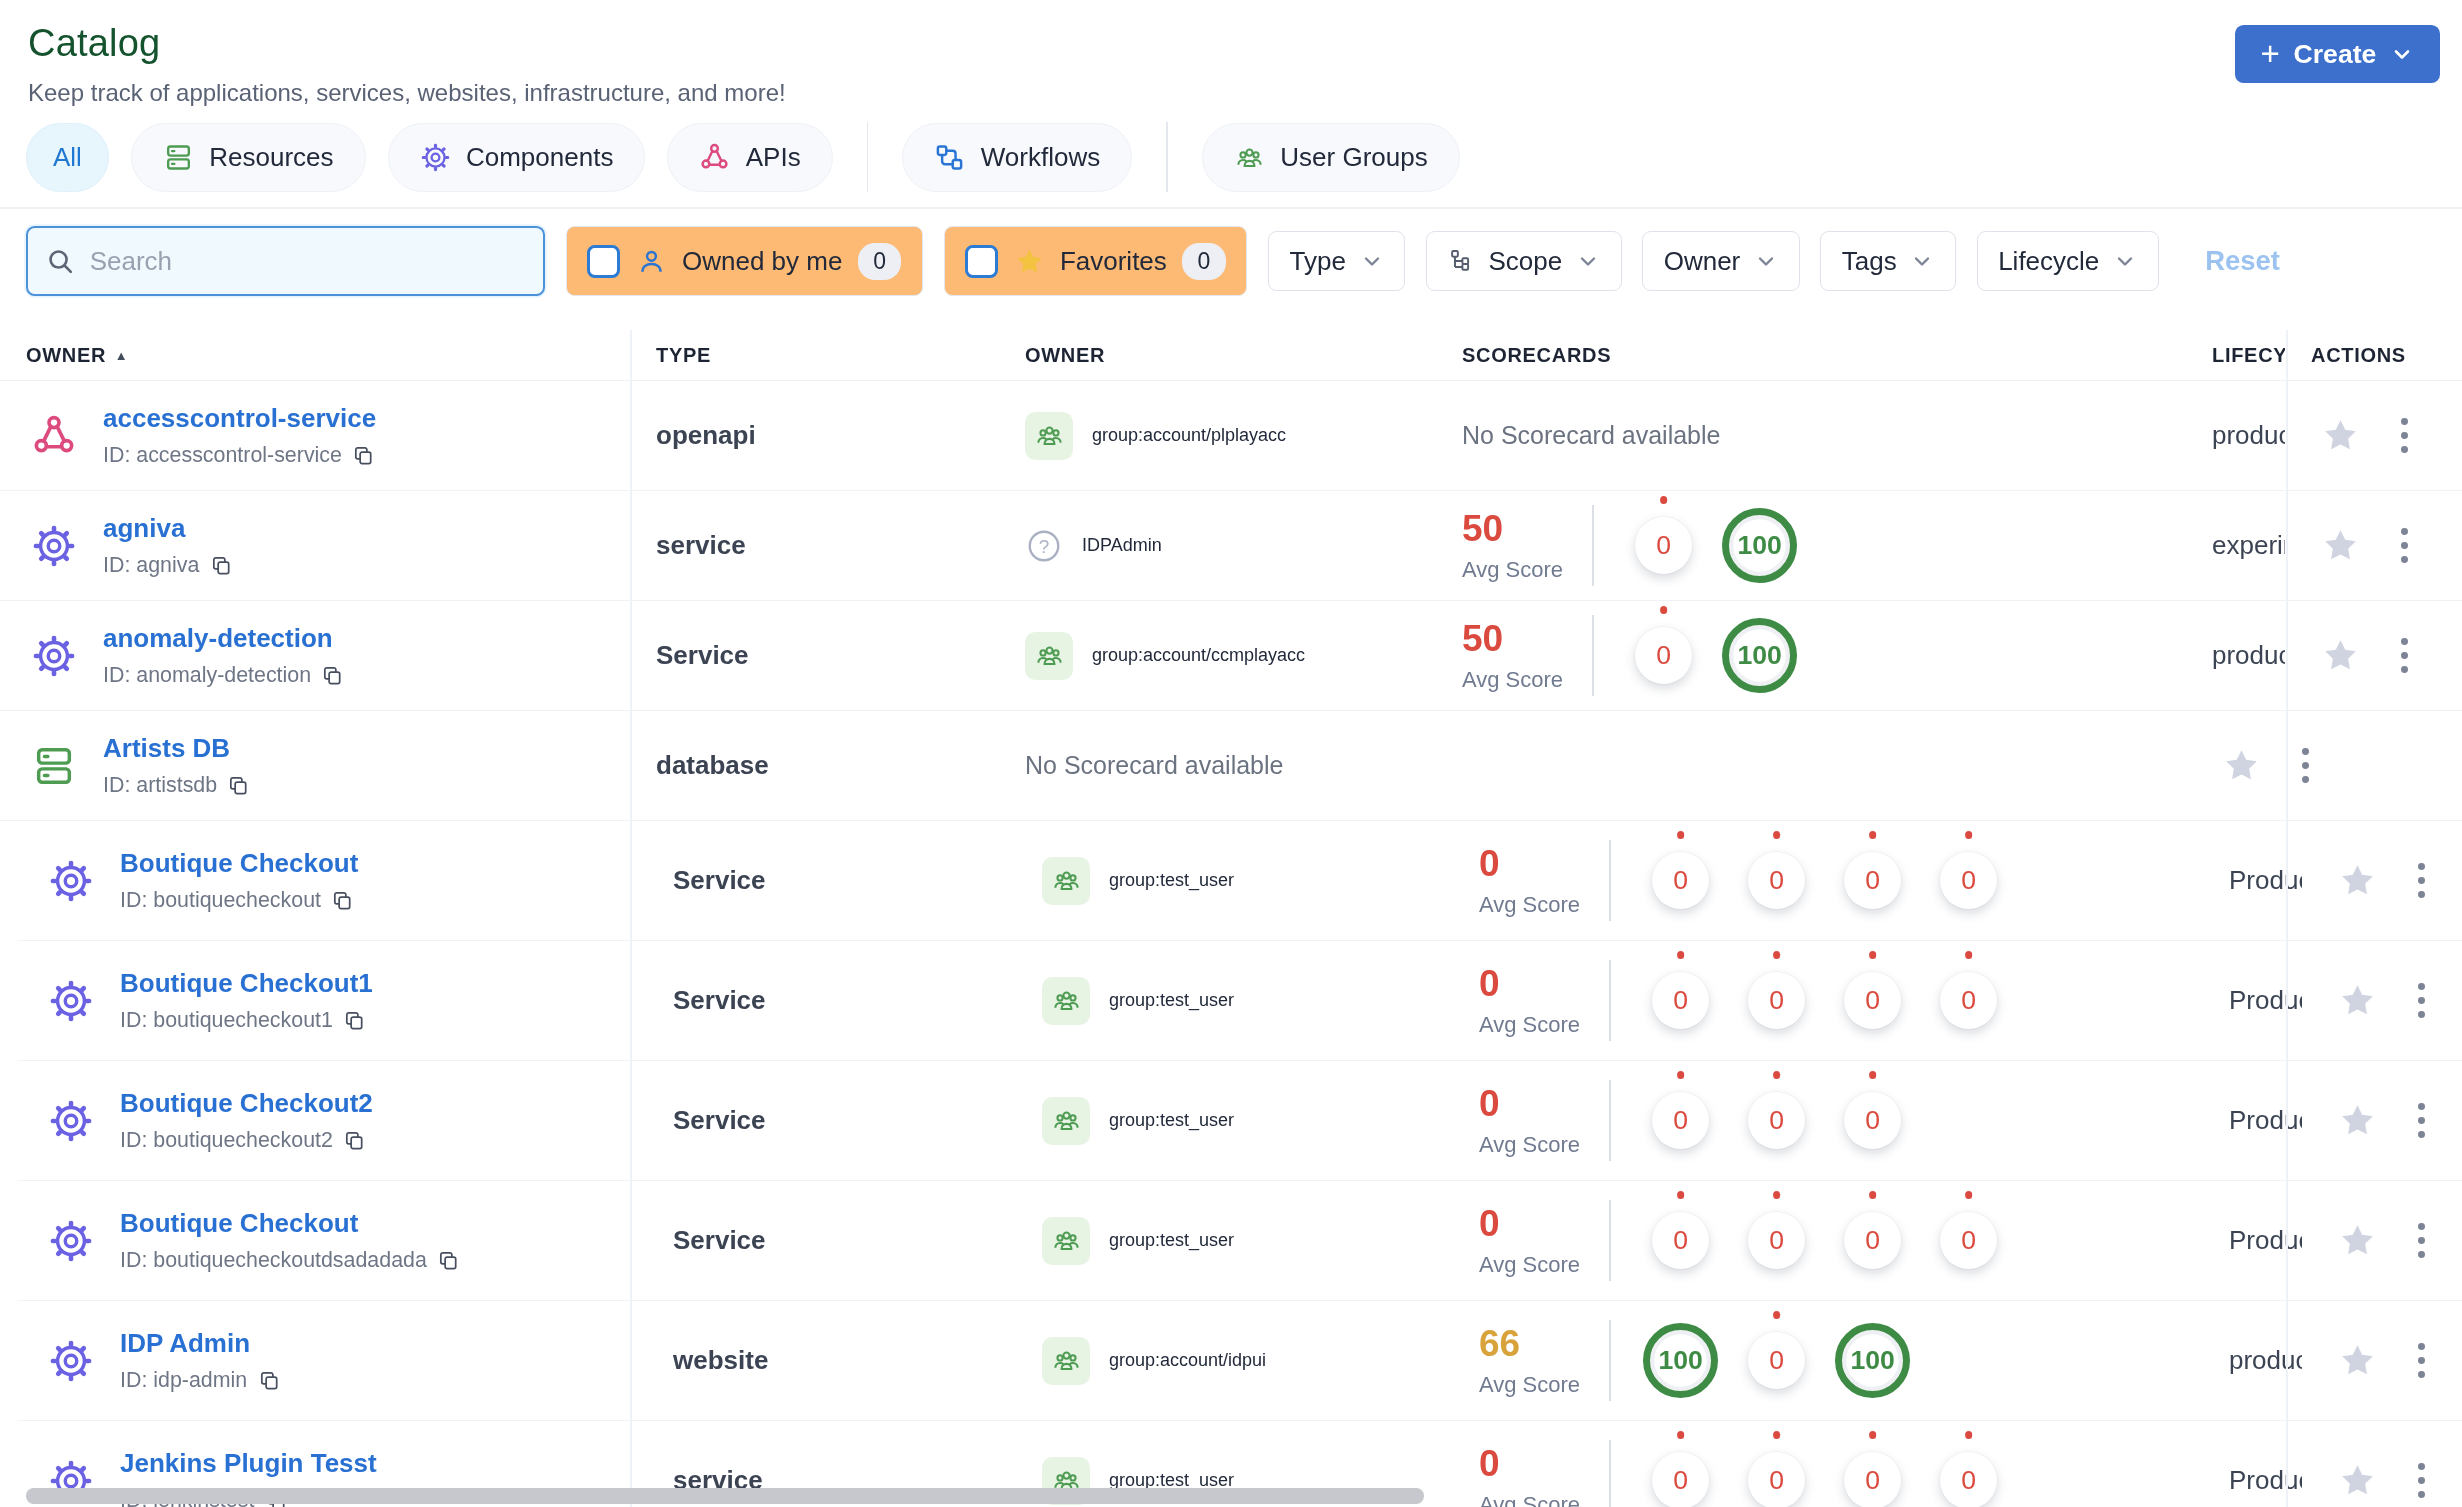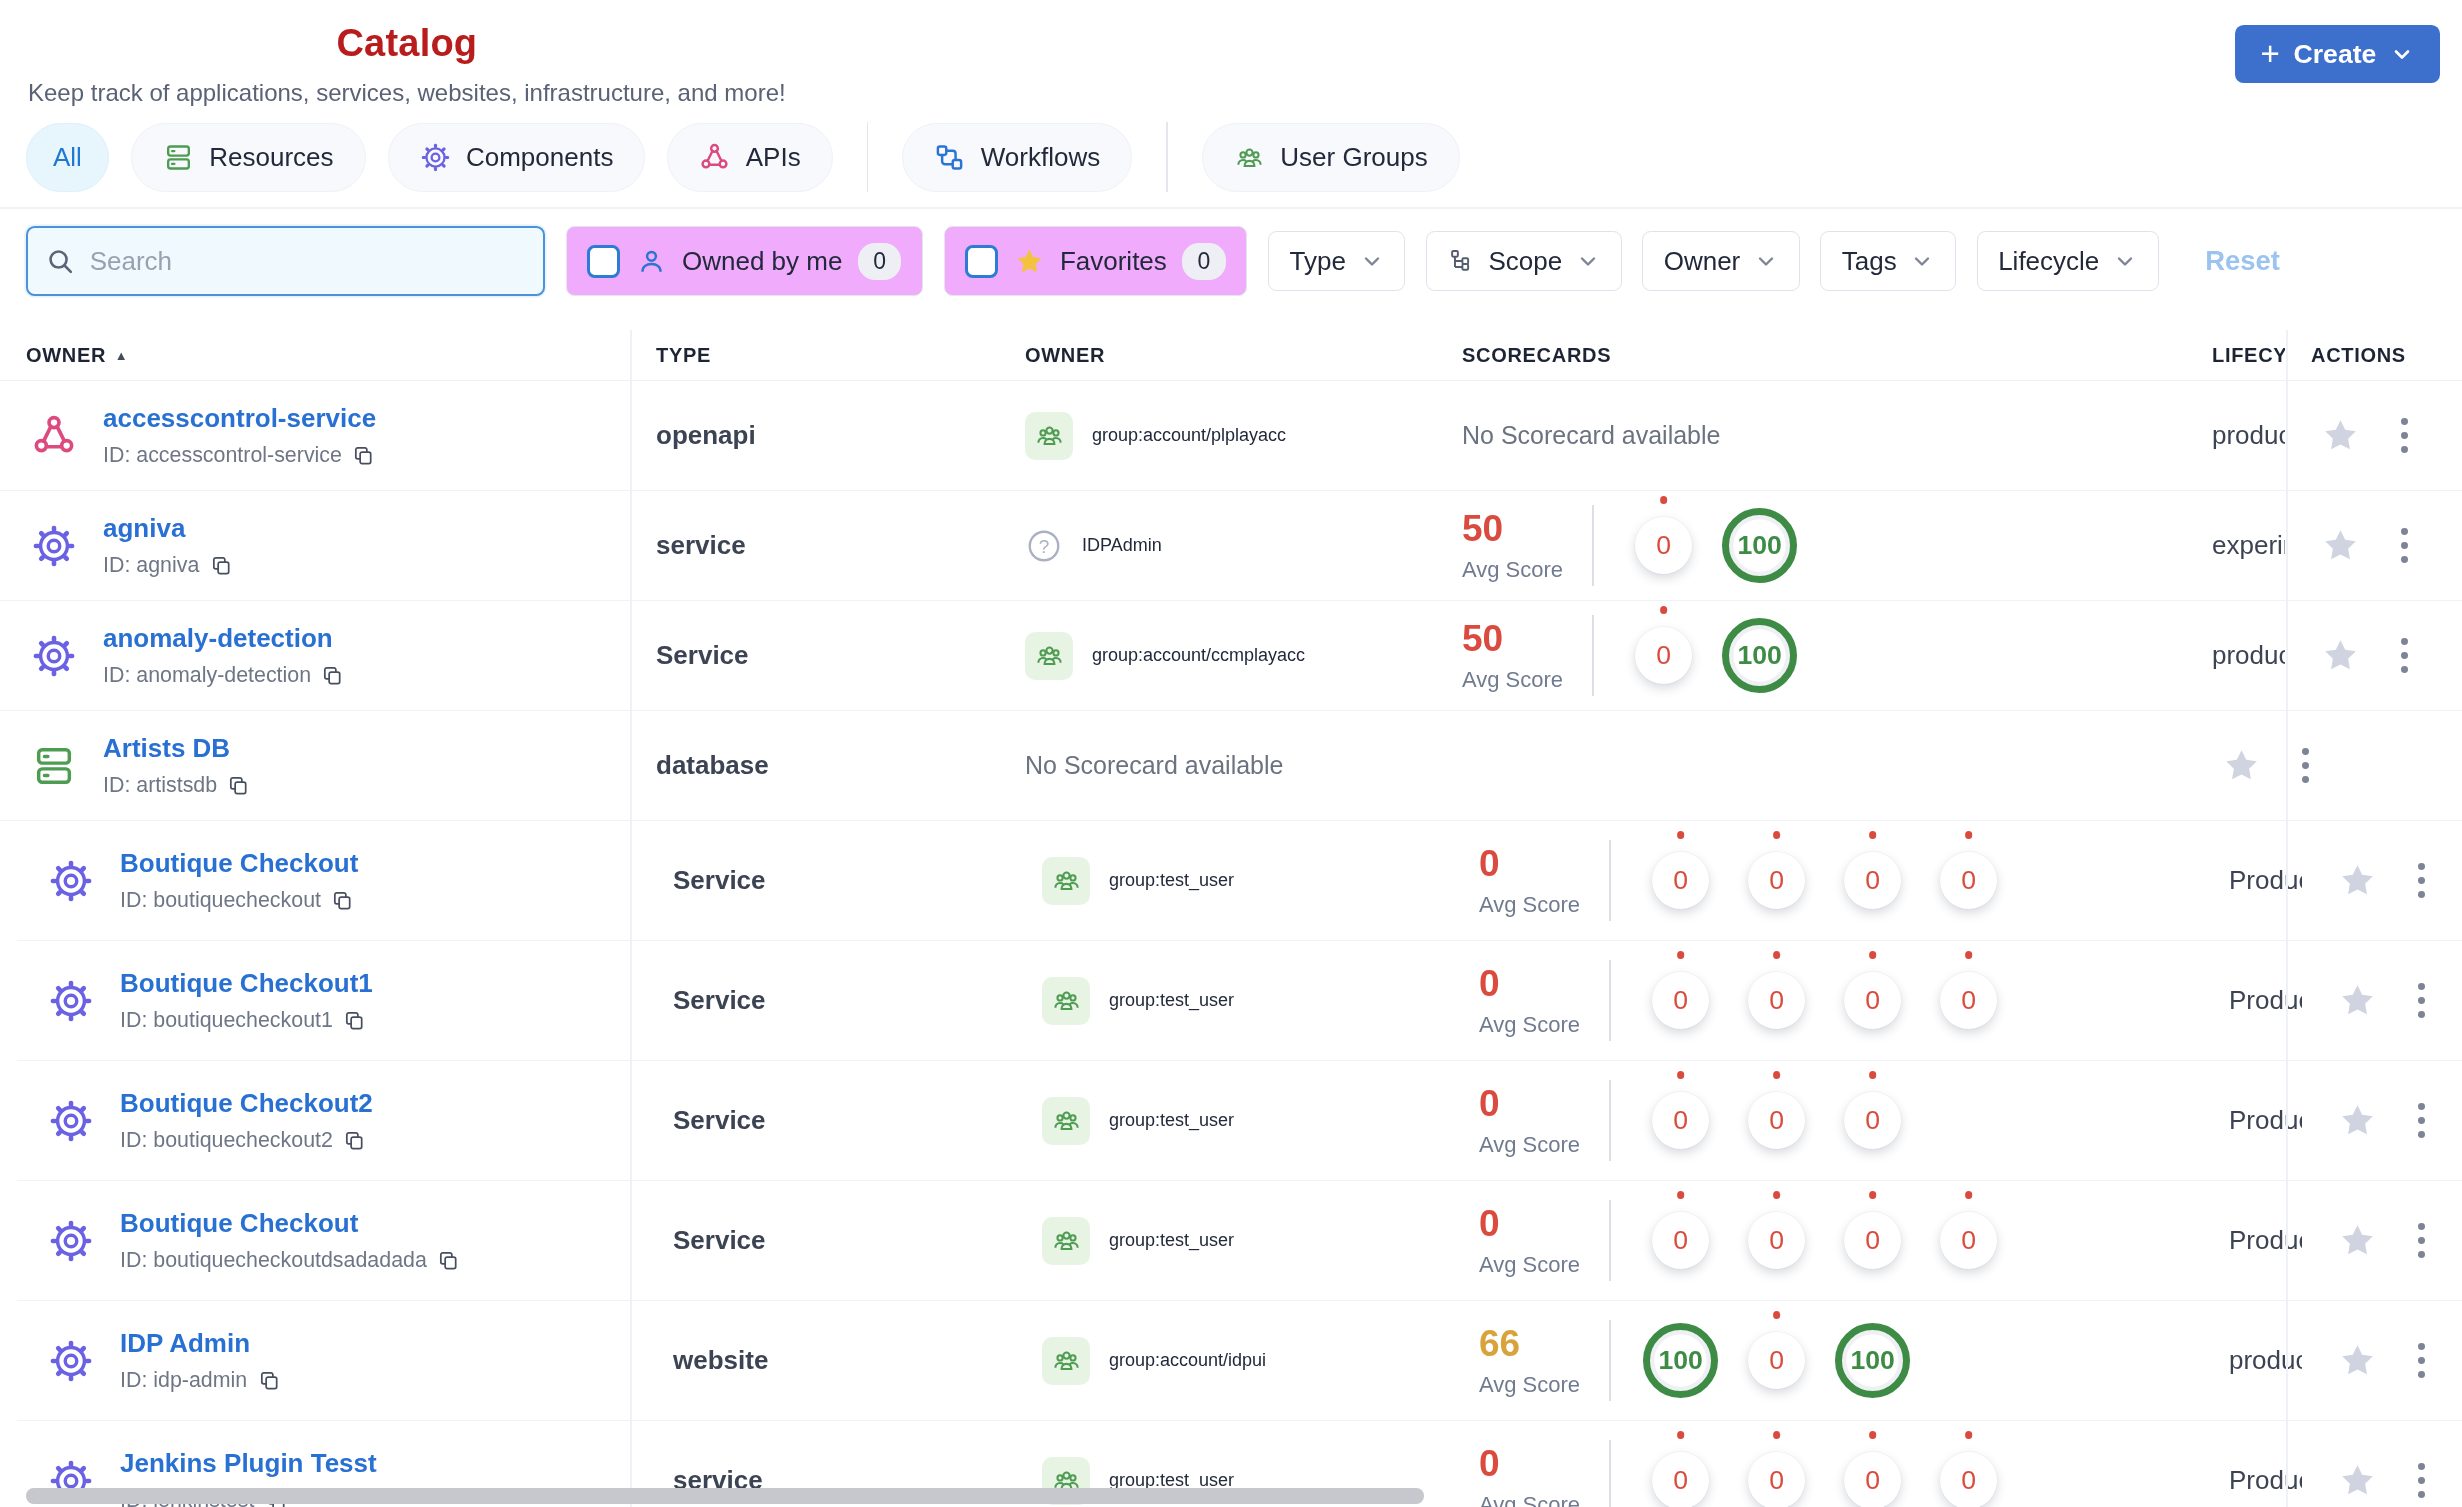--- a/index.html
+++ b/index.html
@@ -6,21 +6,21 @@
   html,body { width:2462px; height:1507px; }
   body {
     font-family:"Liberation Sans", sans-serif;
     background:#ffffff; color:#1d2433;
     overflow:hidden; display:flex; flex-direction:column;
   }
   svg { display:block; }
 
   
   .header { display:flex; justify-content:space-between; align-items:flex-start; padding:22px 22px 0 28px; }
-  .page-title { font-size:38px; font-weight:700; color:#b91c1c; letter-spacing:0.2px;text-align:center; }
+  .page-title { font-size:38px; font-weight:400; color:#14532d; letter-spacing:0.2px; }
   .page-subtitle { margin-top:13.7px; font-size:24px; color:#5a6275; }
   .create-btn { margin-top:3.4px; height:58px; padding:0 26px; background:#3c70cc; border:none; border-radius:8.6px;
     display:flex; align-items:center; gap:13.7px; color:#fff; font-size:26.6px; font-weight:600; cursor:pointer;
     font-family:"Liberation Sans",sans-serif; }
   .create-btn .plus { font-size:33px; font-weight:400; line-height:1; margin-top:-2.6px; }
 
   
   .tabs-row { display:flex; align-items:center; gap:22px; padding:15.4px 0 0 26px; }
   .tab-pill { height:69px; padding:0 31px; border-radius:36px; background:#f7f9fc; border:1.7px solid #eef1f6;
     display:flex; align-items:center; gap:15.4px; font-size:26px; font-weight:500; color:#22293a; cursor:pointer; }
@@ -30,21 +30,21 @@
   .section-line { height:1.7px; background:#f0f2f6; margin-top:15.4px; }
 
   
   .filter-row { display:flex; align-items:center; padding:17px 0 0 26px; gap:20.6px; }
   .search-box { width:519px; height:70px; border:2.6px solid #4b92d8; background:#eff9fe; border-radius:8.6px;
     display:flex; align-items:center; gap:13.7px; padding:0 17px; box-shadow:0 0 0 1.7px #e8f4fd; }
   .search-box svg { width:31px; height:31px; }
   .search-input { flex:1; border:none; background:transparent; outline:none; font-size:26px; color:#333a48;
     font-family:"Liberation Sans",sans-serif; }
   .search-input::placeholder { color:#99a1b0; }
-  .filter-chip { height:70px; border:1.7px solid #e3e6ed; border-radius:8.6px; background:#f0abfc;
+  .filter-chip { height:70px; border:1.7px solid #e3e6ed; border-radius:8.6px; background:#fdba74;
     display:flex; align-items:center; gap:15.4px; padding:0 20.6px; font-size:26px; color:#22293a; cursor:pointer; }
   .checkbox { width:33px; height:33px; border:3.4px solid #2c7cd6; border-radius:7.7px; background:#fff; }
   .chip-icon svg { width:31px; height:31px; }
   .count-badge { background:#edeff5; border-radius:17px; padding:5.1px 15.4px; font-size:23px; color:#22293a; }
   .dropdown { height:60px; border:1.7px solid #dfe2ea; border-radius:8.6px; background:#fff;
     display:flex; align-items:center; gap:13.7px; padding:0 20.6px; font-size:26px; color:#22293a; cursor:pointer; }
   .dropdown .chev { color:#7d8496; } .dropdown .chev svg { width:24px; height:24px; }
   .dropdown .dd-icon svg { width:27.4px; height:27.4px; }
   .reset-link { margin-left:26px; font-size:27.4px; font-weight:600; color:#9cc3f0; cursor:pointer; }
 

